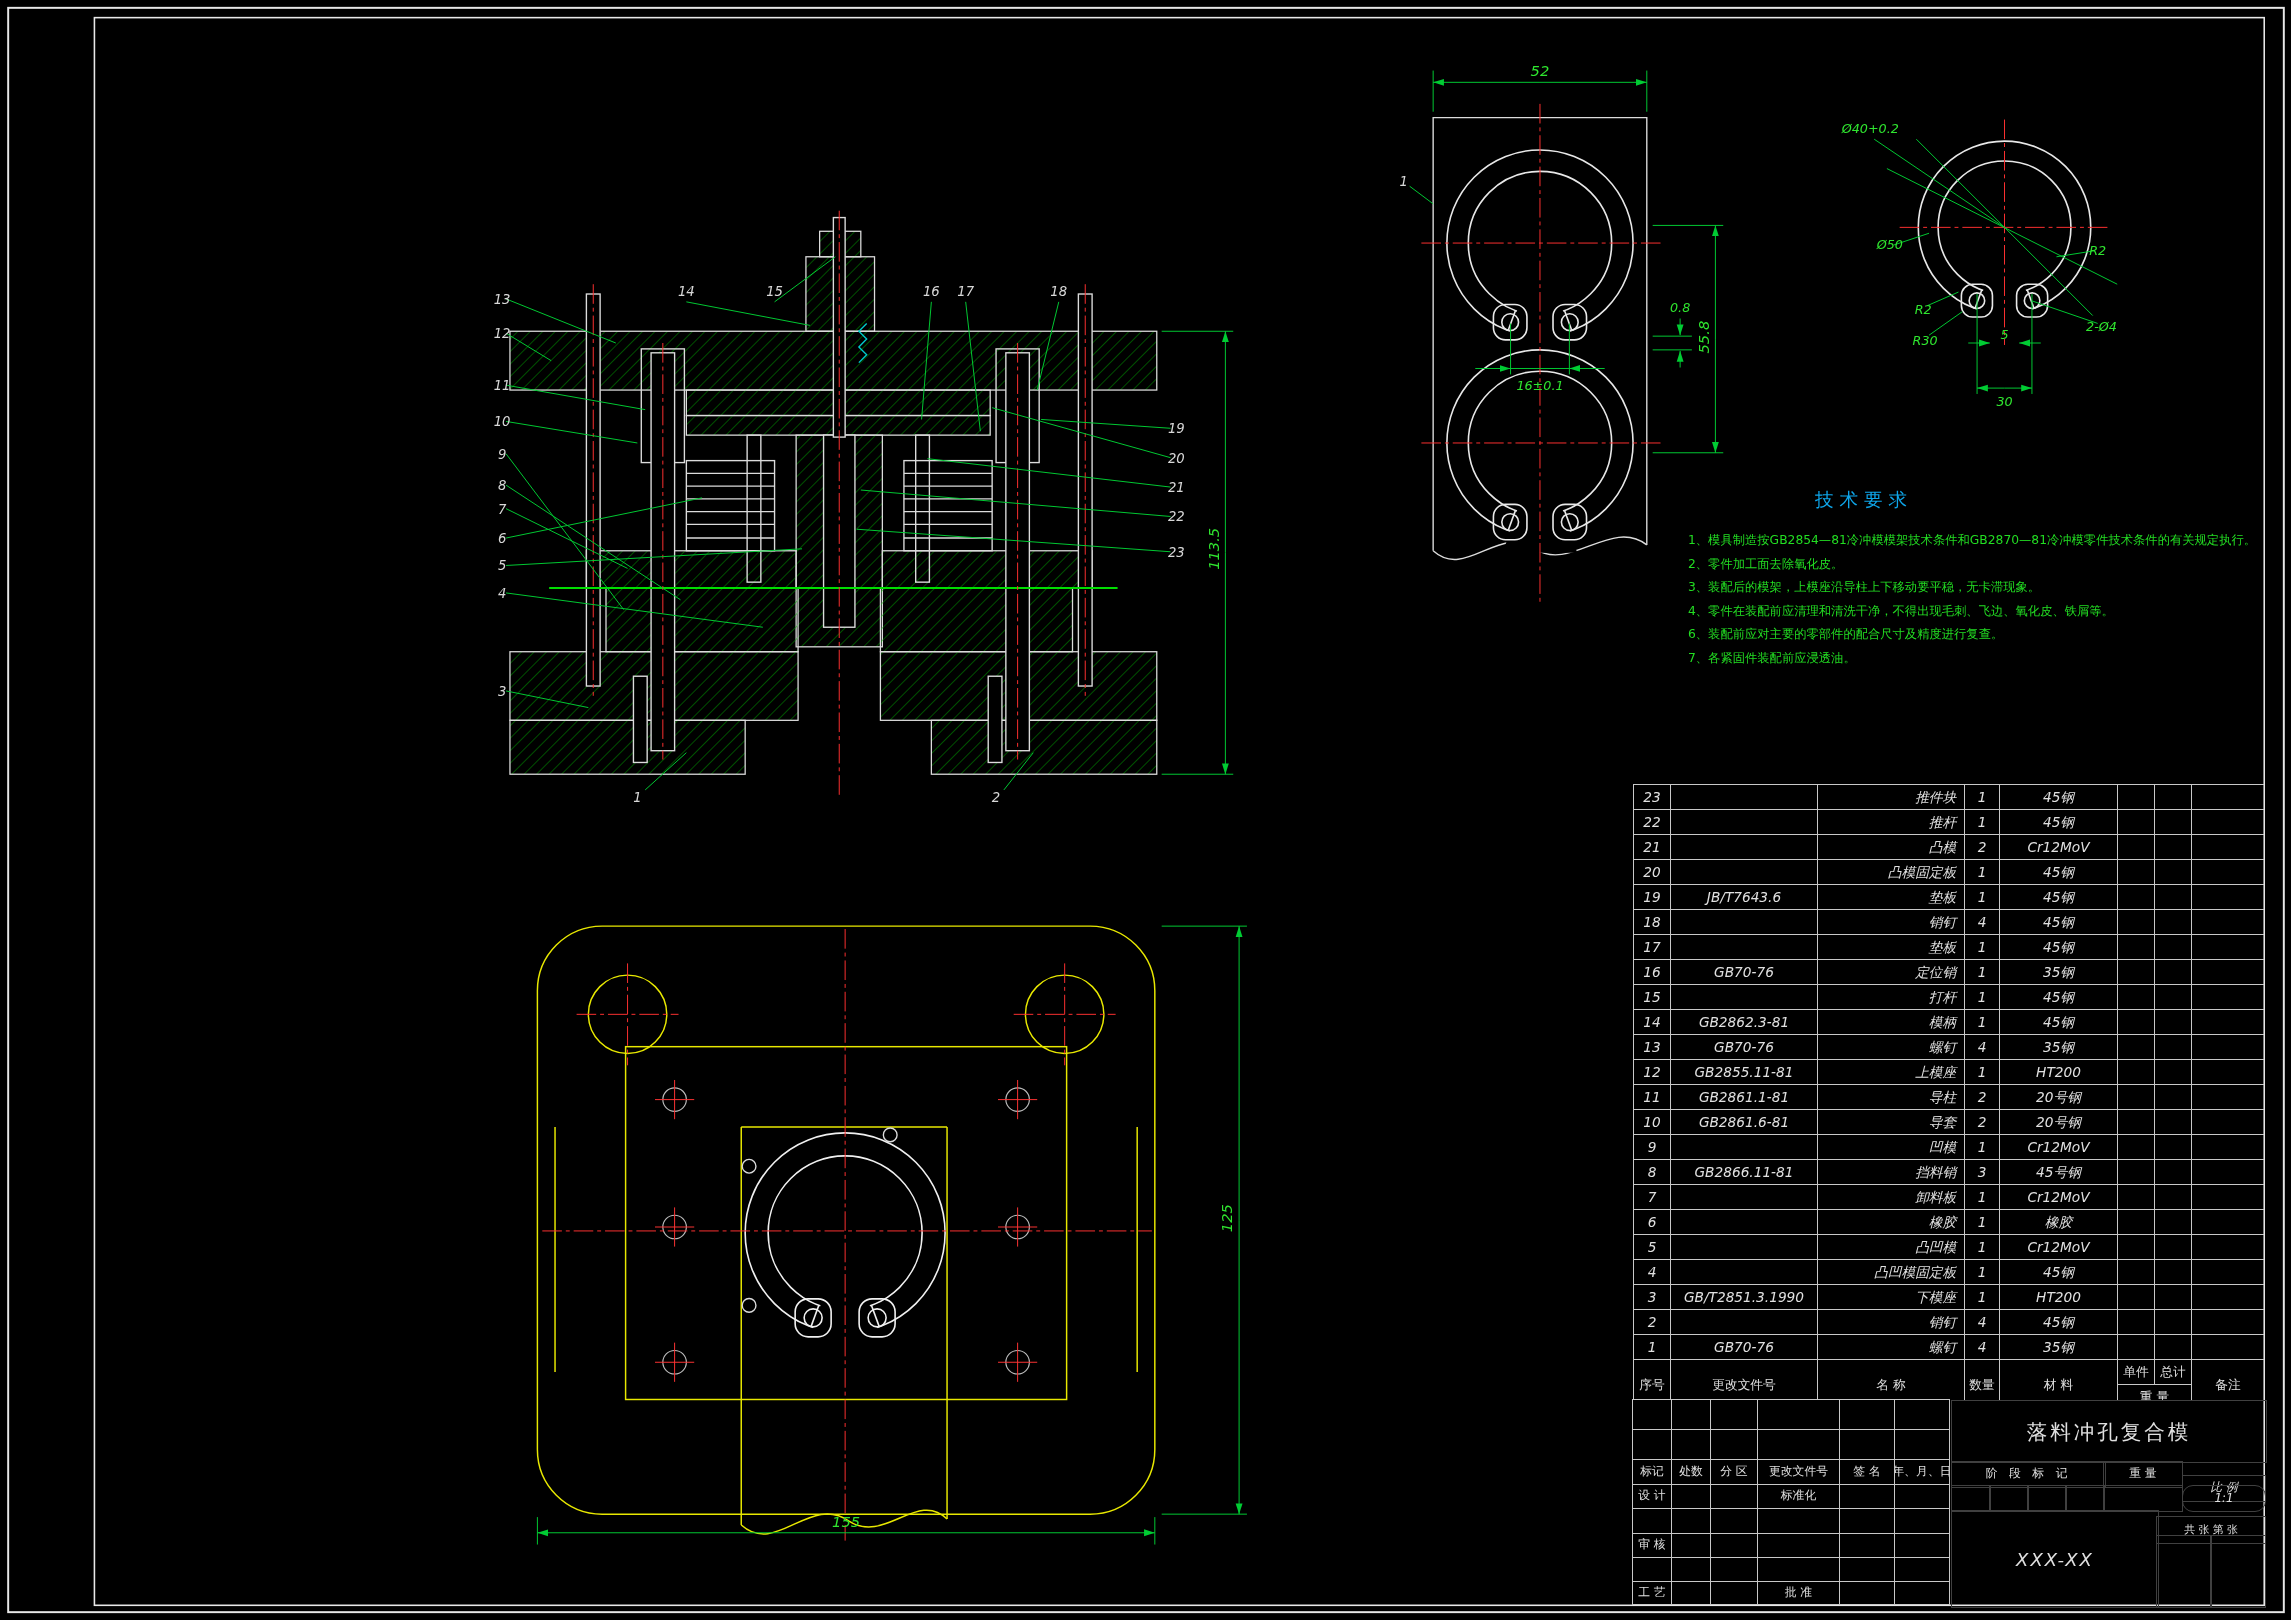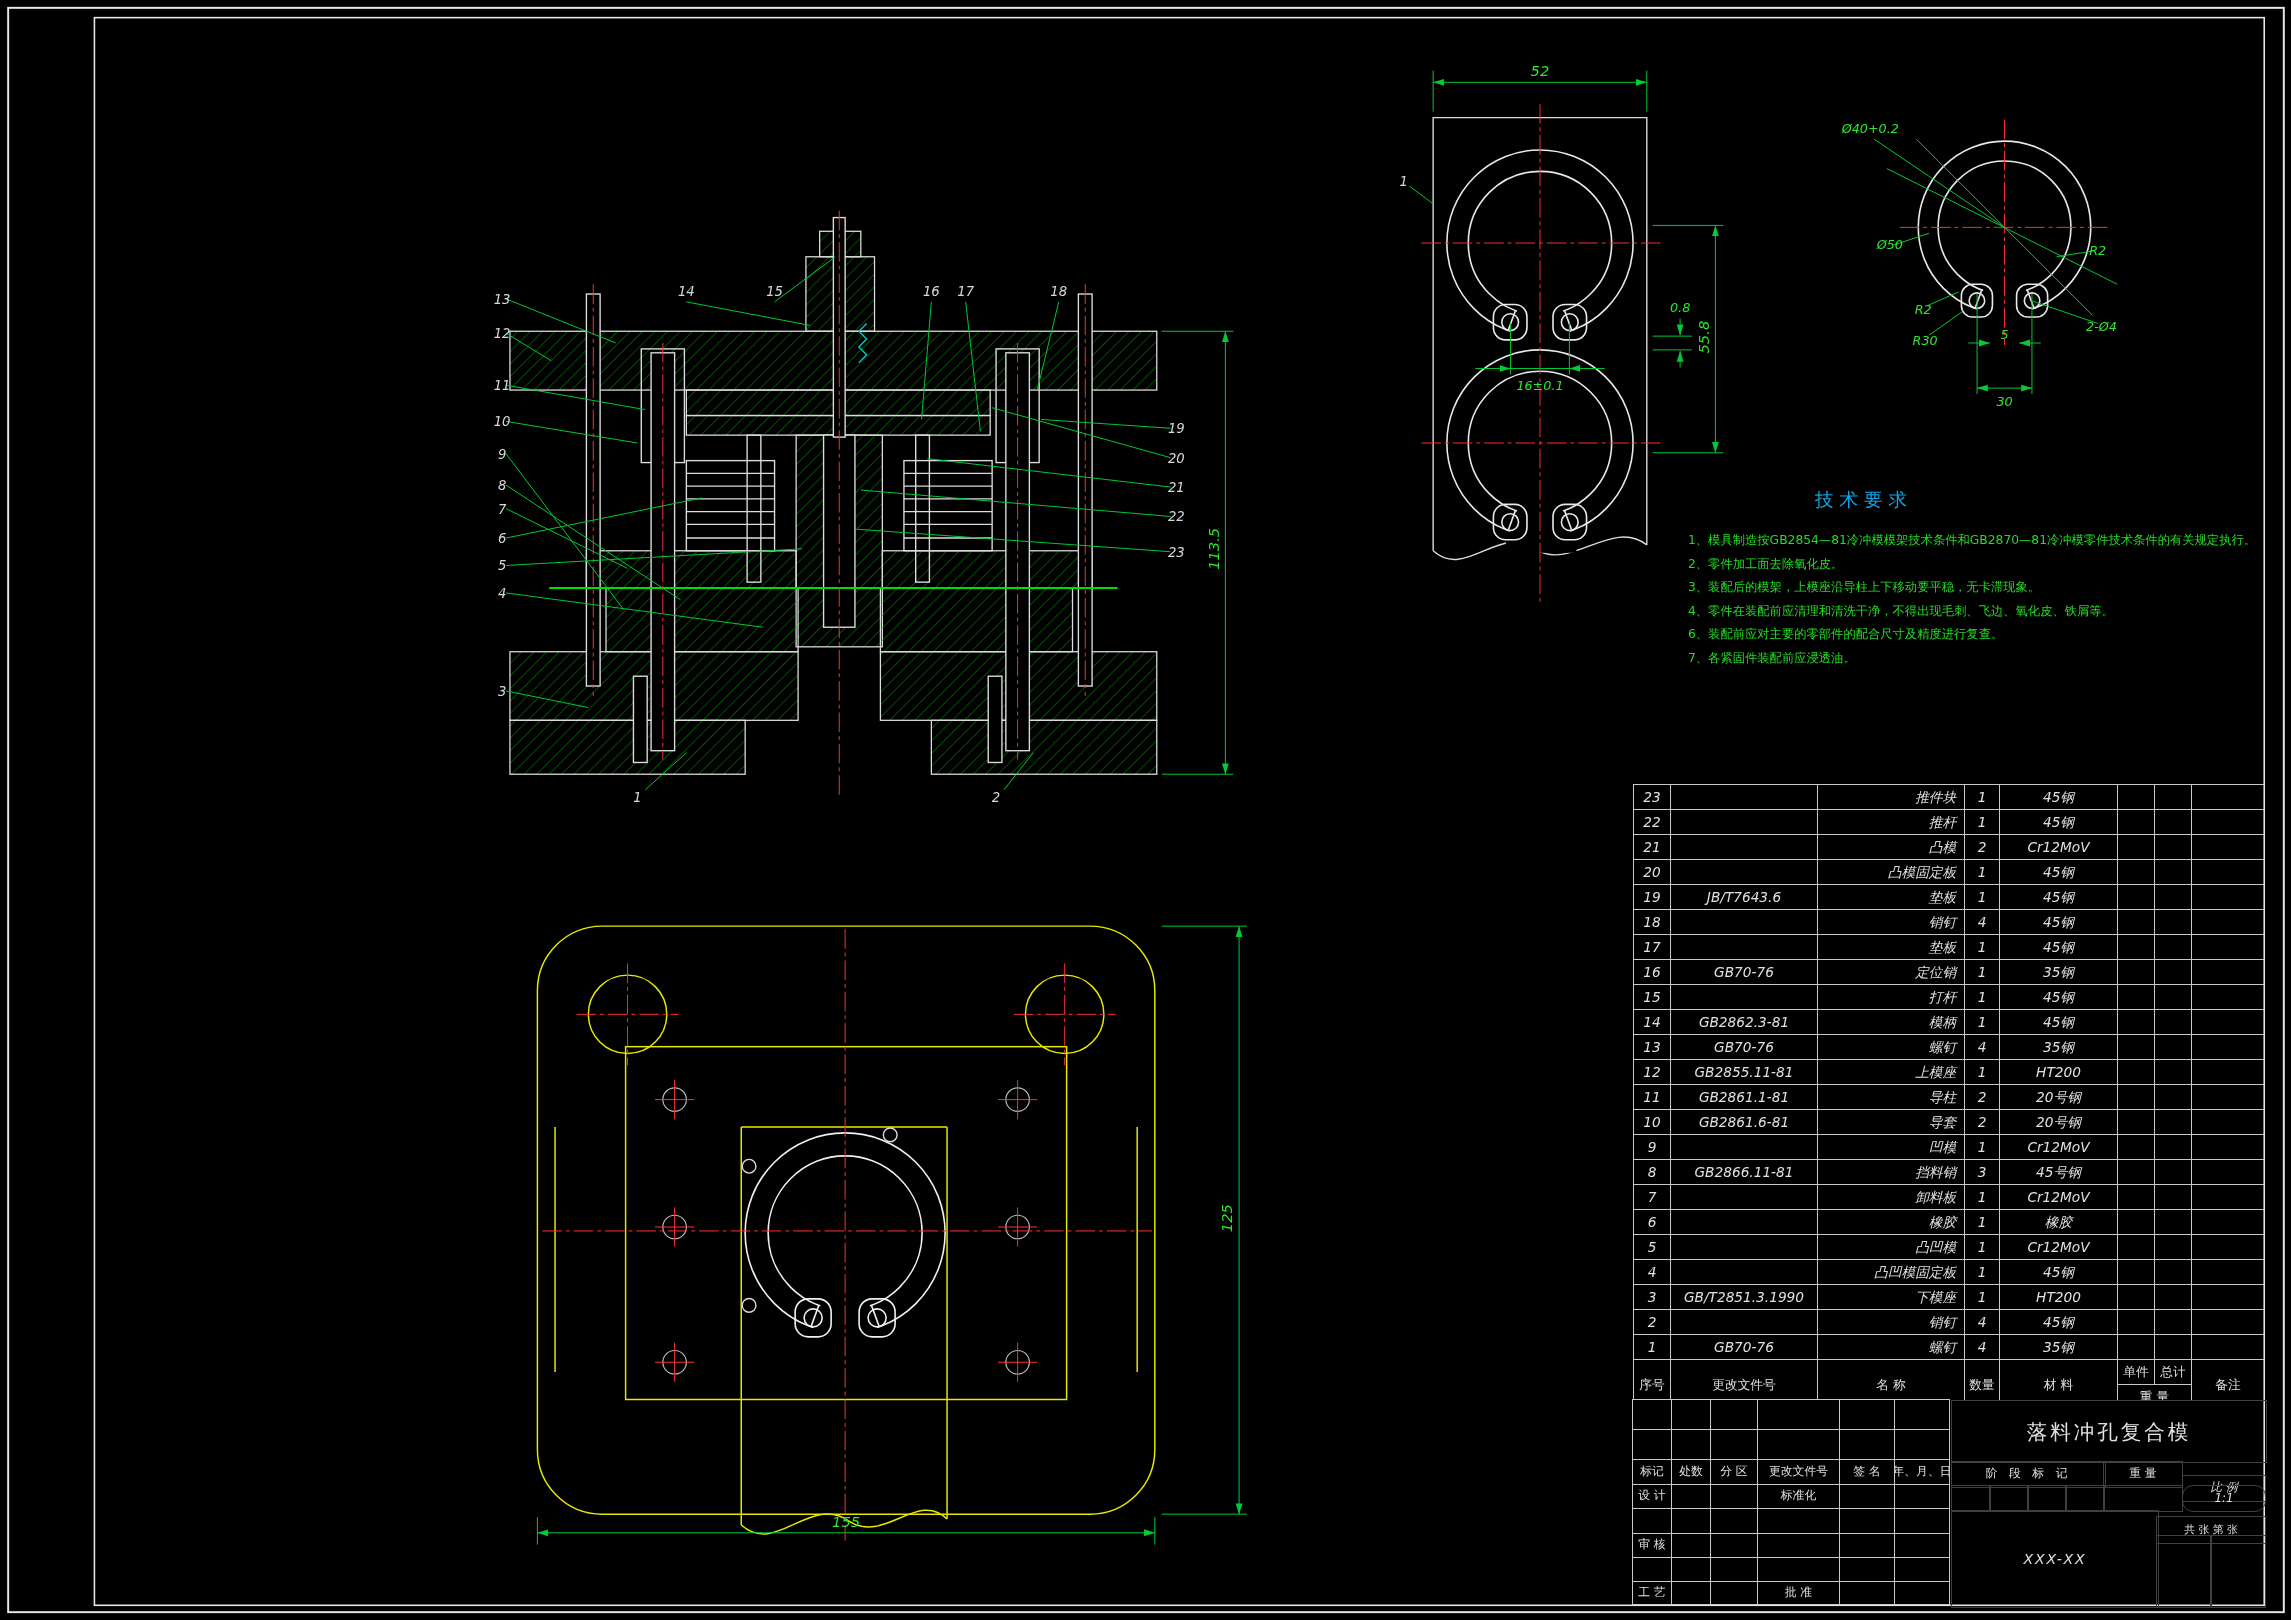--- a/index.html
+++ b/index.html
@@ -596,20 +596,20 @@
   <div class="tbcell" style="left:318px;top:0;width:314px;height:61px;font-size:20.6px;letter-spacing:2.9px;">落料冲孔复合模</div>
   <div class="tbcell" style="left:318px;top:61px;width:153px;height:24.5px;letter-spacing:3.9px;">阶 段 标 记</div>
   <div class="tbcell" style="left:470px;top:61px;width:78px;height:24.5px;">重 量</div>
   <div class="tbcell" style="left:549px;top:75px;width:82px;height:24.5px;font-style:italic;">比 例</div>
   <div class="tbcell" style="left:318px;top:85px;width:38px;height:24.5px;"></div>
   <div class="tbcell" style="left:356px;top:85px;width:38px;height:24.5px;"></div>
   <div class="tbcell" style="left:394px;top:85px;width:38px;height:24.5px;"></div>
   <div class="tbcell" style="left:432px;top:85px;width:38px;height:24.5px;"></div>
   <div class="tbcell" style="left:470px;top:85px;width:78px;height:24.5px;"></div>
   <div class="tbcell" style="left:549px;top:85px;width:82px;height:24.5px;font-style:italic;border-radius:11px;">1:1</div>
-  <div class="tbcell" style="left:318px;top:110px;width:206px;height:96px;font-size:14px;font-style:italic;letter-spacing:2px;">XXX-XX</div>
+  <div class="tbcell" style="left:318px;top:110px;width:206px;height:96px;font-size:18px;font-style:italic;letter-spacing:2px;">XXX-XX</div>
   <div class="tbcell" style="left:523px;top:116px;width:108px;height:25.5px;font-size:10.8px;">共  张  第  张</div>
   <div class="tbcell" style="left:523px;top:135px;width:54px;height:71px;"></div>
   <div class="tbcell" style="left:577px;top:135px;width:54px;height:71px;"></div>
 </div>
 
 </div>
 
 
 </body></html>

